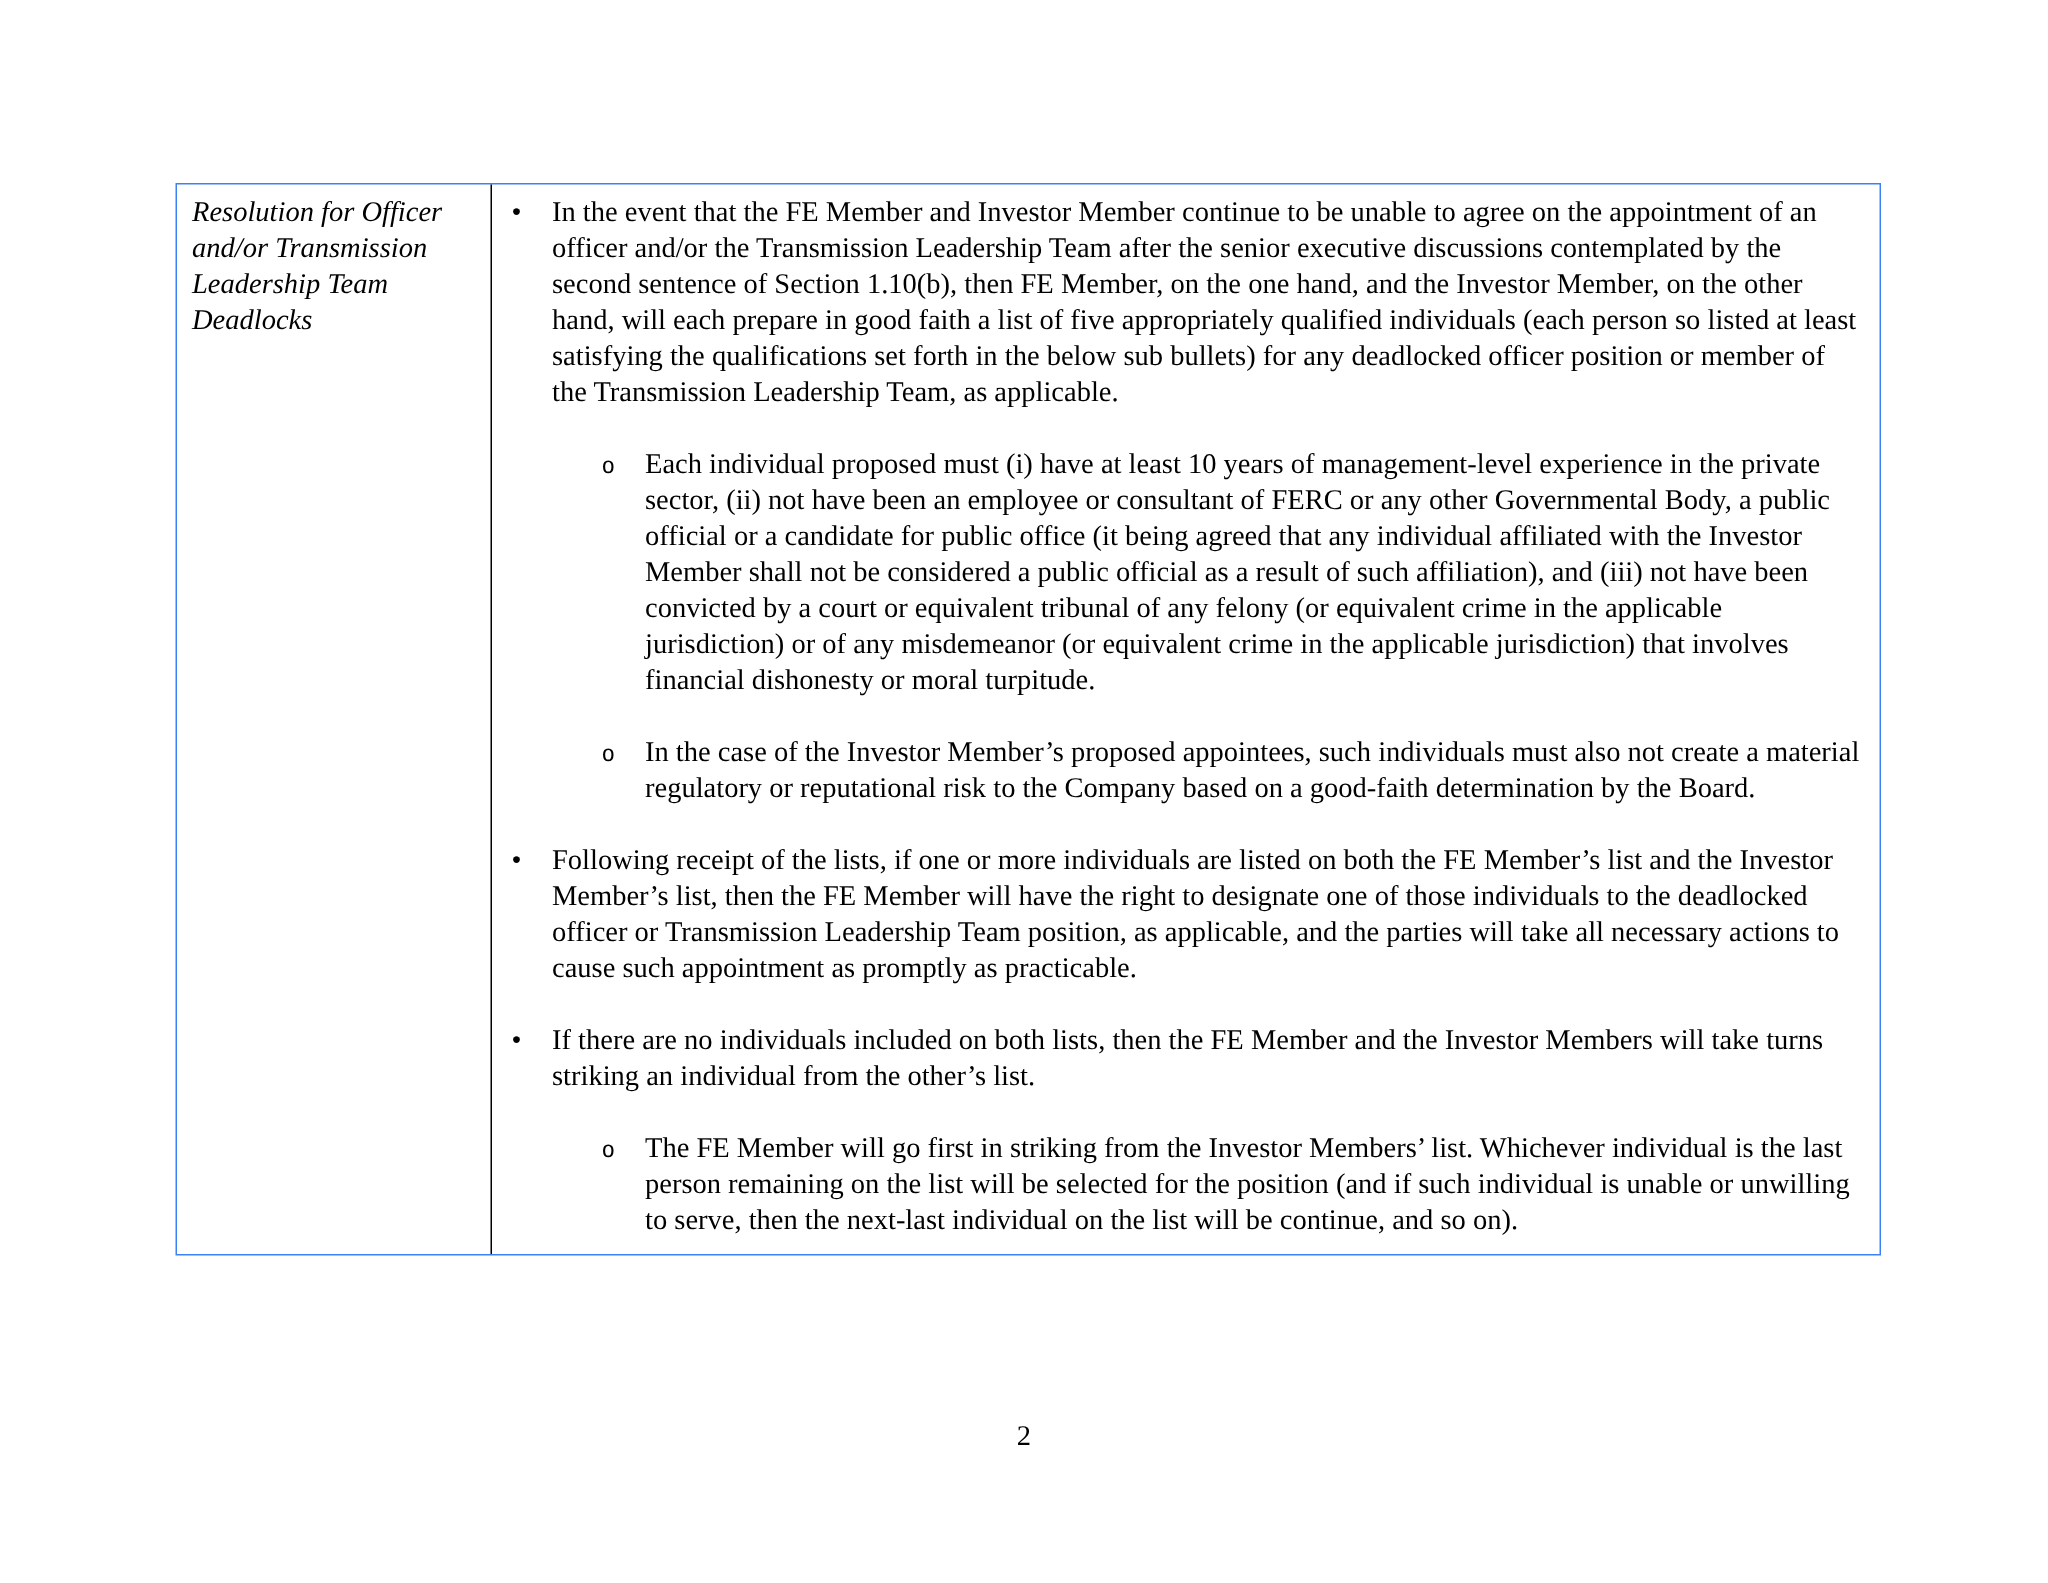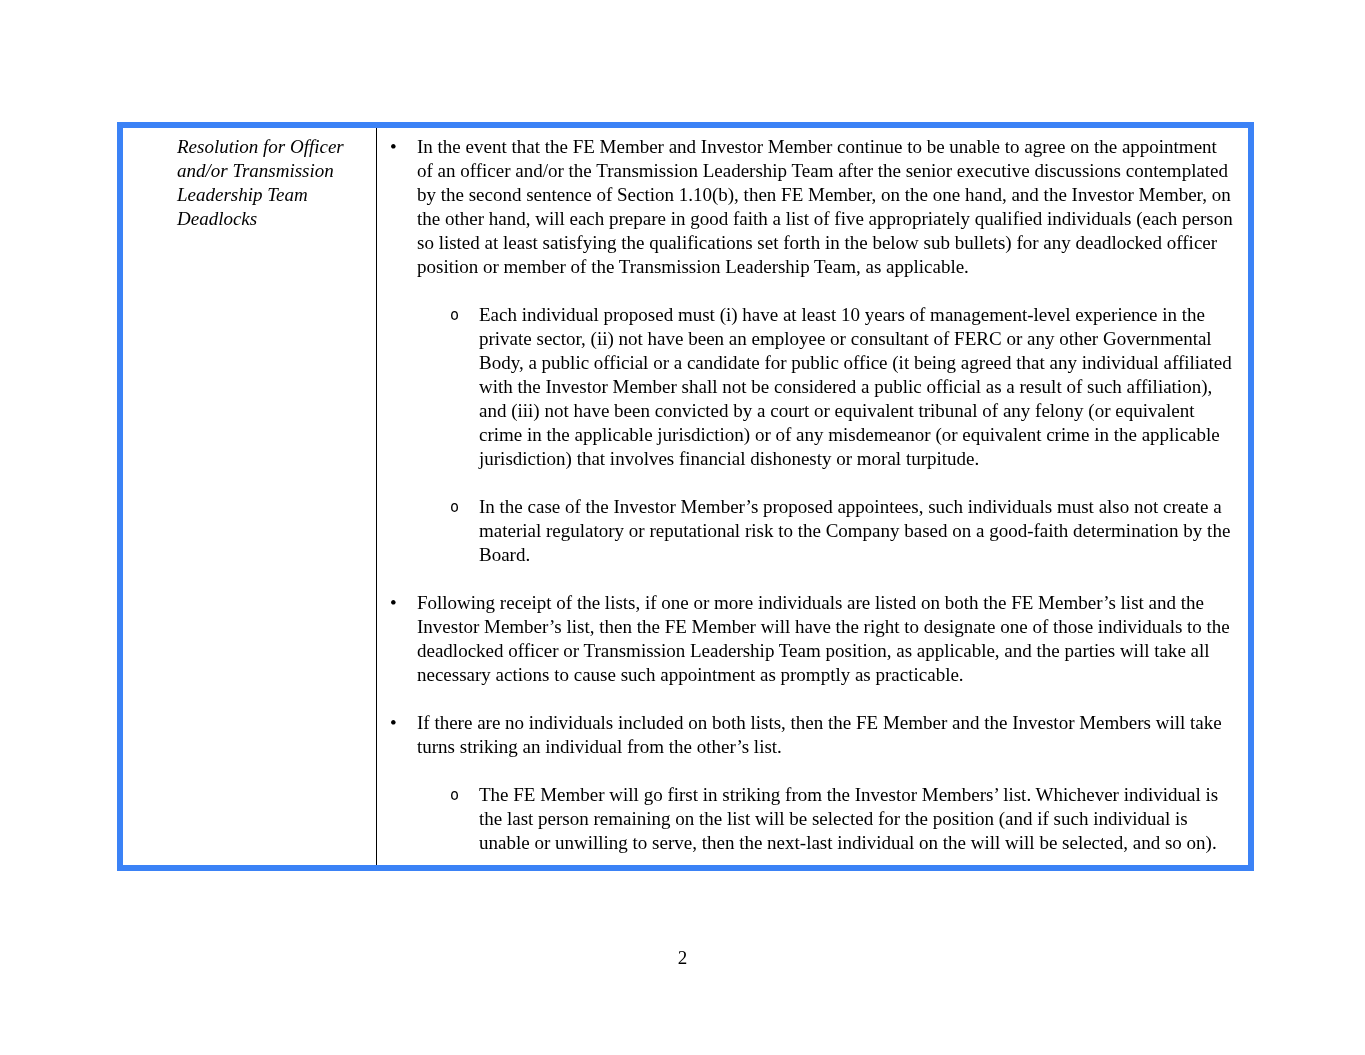--- a/index.html
+++ b/index.html
@@ -16,24 +16,23 @@
     line-height: 24px;
     position: relative;
     overflow: hidden;
   }
   .doc-table {
     position: absolute;
     left: 117px;
     top: 122px;
     width: 1137px;
     box-sizing: border-box;
-    border: 6px solid #3b82f6;
+    border: 1px solid #3b82f6;
     display: flex;
     align-items: stretch;
-    padding-left: 44px;
   }
   .cell-left {
     width: 210px;
     flex: 0 0 210px;
     box-sizing: border-box;
     border-right: 1px solid #000000;
     padding: 7px 10px 10px 10px;
   }
   .row-label {
     font-style: italic;
@@ -107,21 +106,21 @@
           <div class="bullet-item level-1">
             <span class="marker">•</span>
             <span class="bullet-text">Following receipt of the lists, if one or more individuals are listed on both the FE Member’s list and the Investor Member’s list, then the FE Member will have the right to designate one of those individuals to the deadlocked officer or Transmission Leadership Team position, as applicable, and the parties will take all necessary actions to cause such appointment as promptly as practicable.</span>
           </div>
           <div class="bullet-item level-1">
             <span class="marker">•</span>
             <span class="bullet-text">If there are no individuals included on both lists, then the FE Member and the Investor Members will take turns striking an individual from the other’s list.</span>
           </div>
           <div class="bullet-item level-2">
             <span class="marker">o</span>
-            <span class="bullet-text">The FE Member will go first in striking from the Investor Members’ list.  Whichever individual is the last person remaining on the list will be selected for the position (and if such individual is unable or unwilling to serve, then the next-last individual on the will will be selected, and so on).</span>
+            <span class="bullet-text">The FE Member will go first in striking from the Investor Members’ list.  Whichever individual is the last person remaining on the list will be selected for the position (and if such individual is unable or unwilling to serve, then the next-last individual on the list will be continue, and so on).</span>
           </div>
         </div>
     </div>
 
   </div>
 
   <div class="page-number">2</div>
 
 </div>
 

